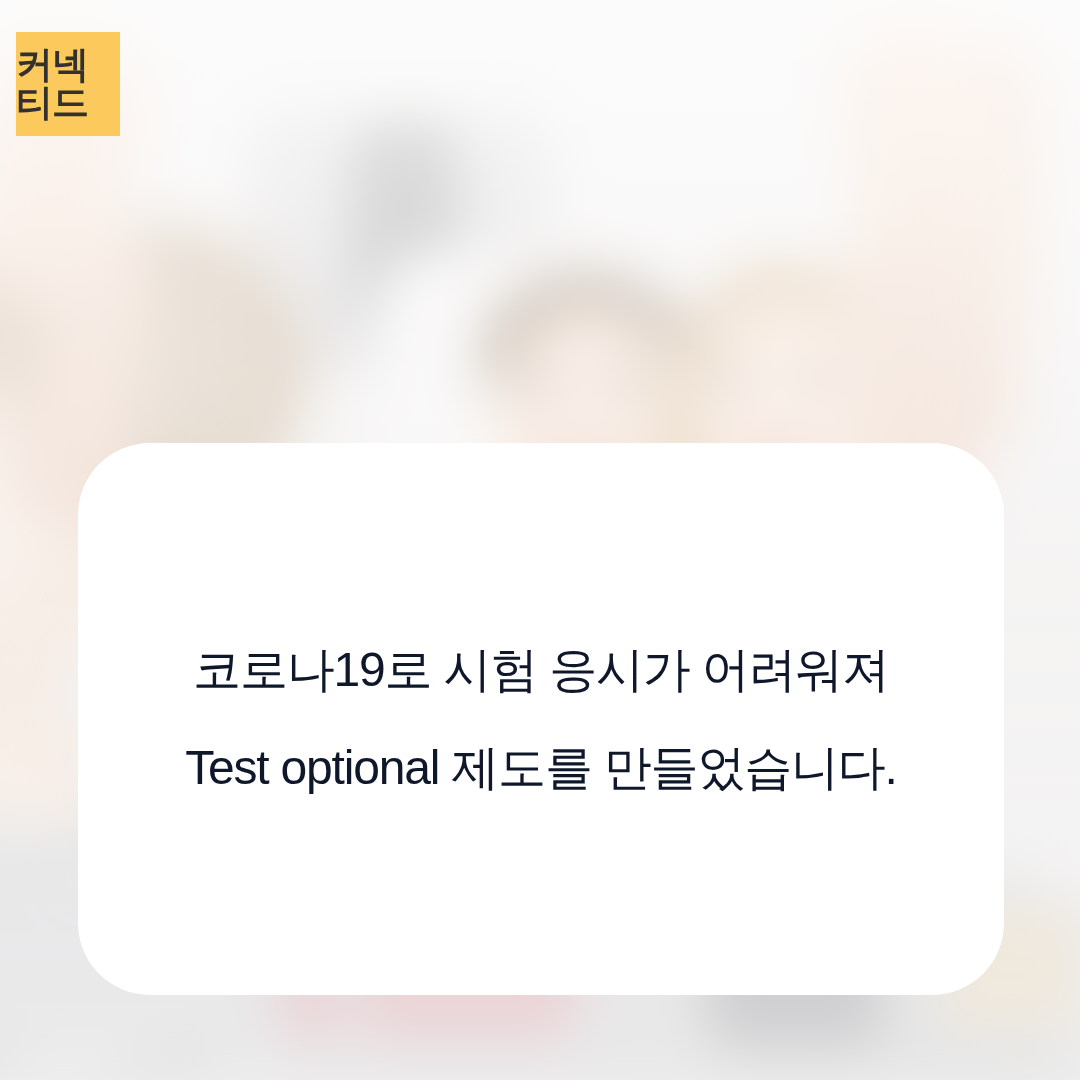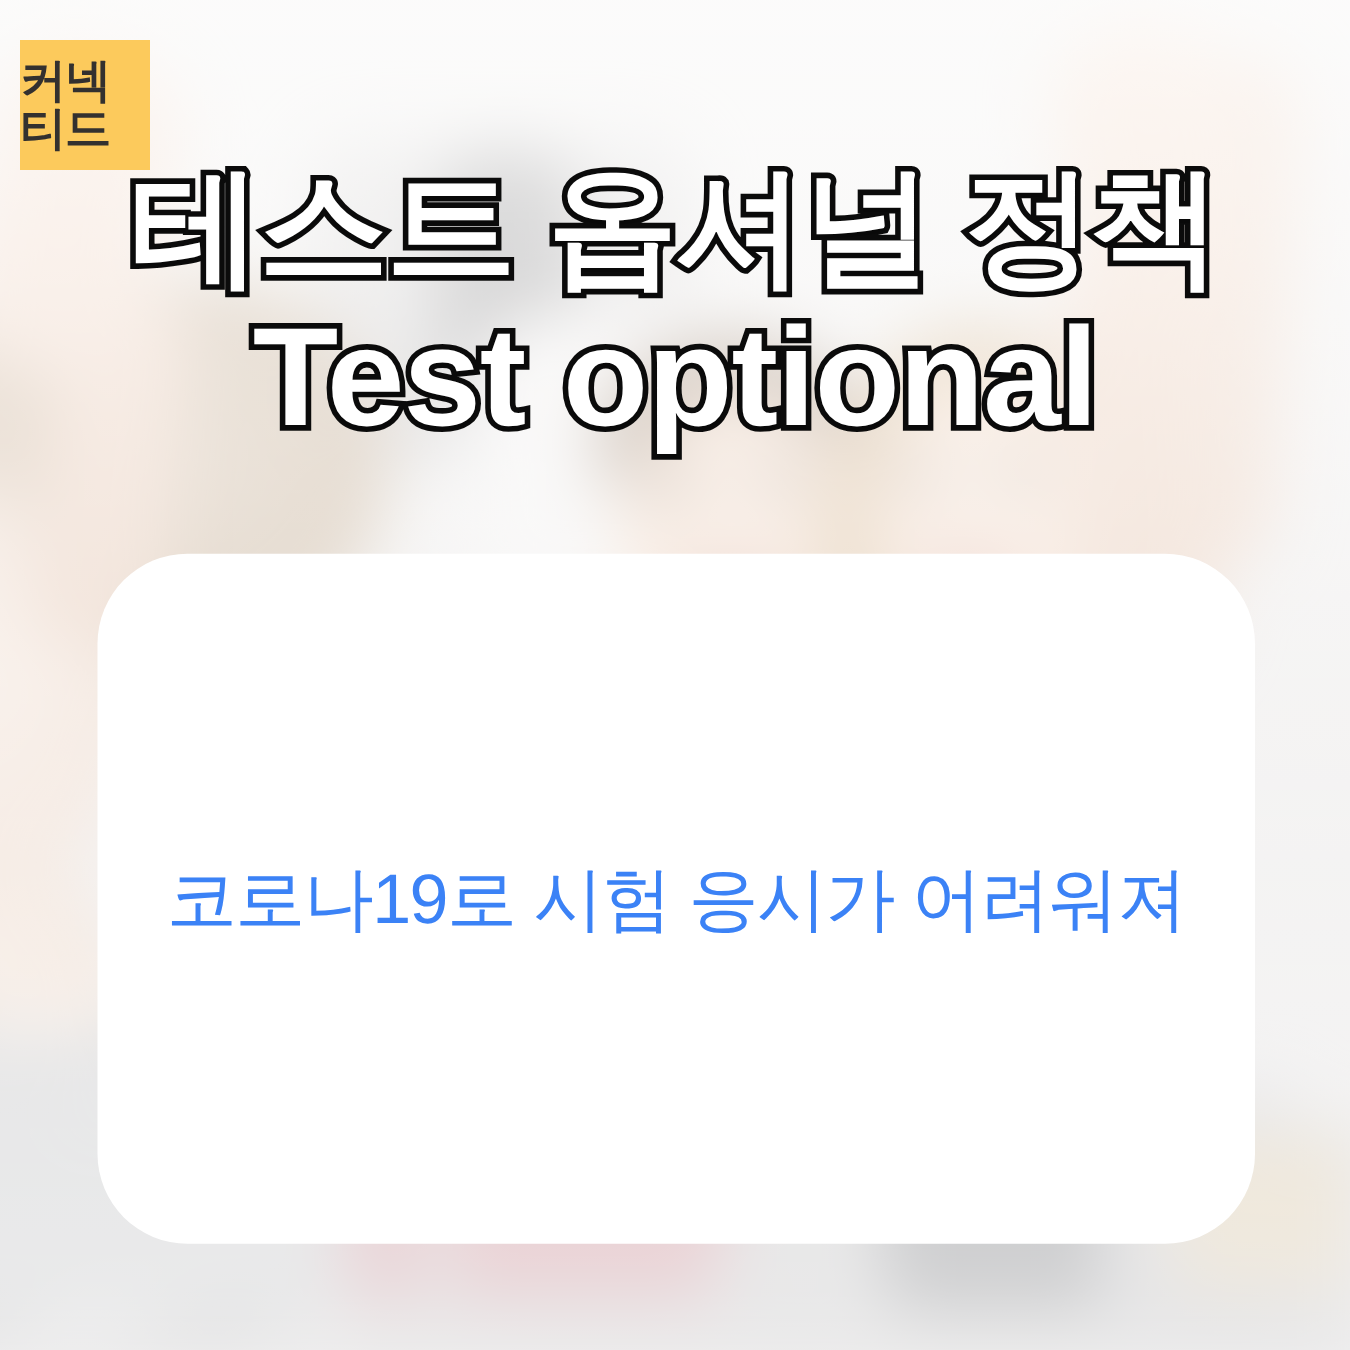--- a/index.html
+++ b/index.html
@@ -160,22 +160,22 @@
     flex-direction: column;
     align-items: center;
     justify-content: center;
     box-sizing: border-box;
     padding: 40px 30px;
   }
   .body-line {
     display: block;
     width: 100%;
     text-align: center;
-    color: #3b82f6;
-    font-size: 56px;
+    color: #0f172a;
+    font-size: 48px;
     font-weight: 500;
     letter-spacing: -1.2px;
     line-height: 1.0;
     margin: 25px 0;
   }
 </style>
 </head>
 <body>
 
 <div id="stage">
@@ -223,22 +223,19 @@
       <div class="blob b-hand-r"></div>
     </div>
     <div class="photo-veil"></div>
   </div>
 
   <div class="logo-badge">
     <span class="logo-line">커넥</span>
     <span class="logo-line">티드</span>
   </div>
 
-  <div class="headline">
-    <span class="h-ko">테스트 옵셔널 정책</span>
-    <span class="h-en">Test optional</span>
-  </div>
 
   <div class="body-card">
     <span class="body-line">코로나19로 시험 응시가 어려워져</span>
+    <span class="body-line">Test optional 제도를 만들었습니다.</span>
   </div>
 
 </div>
 
 </body></html>

